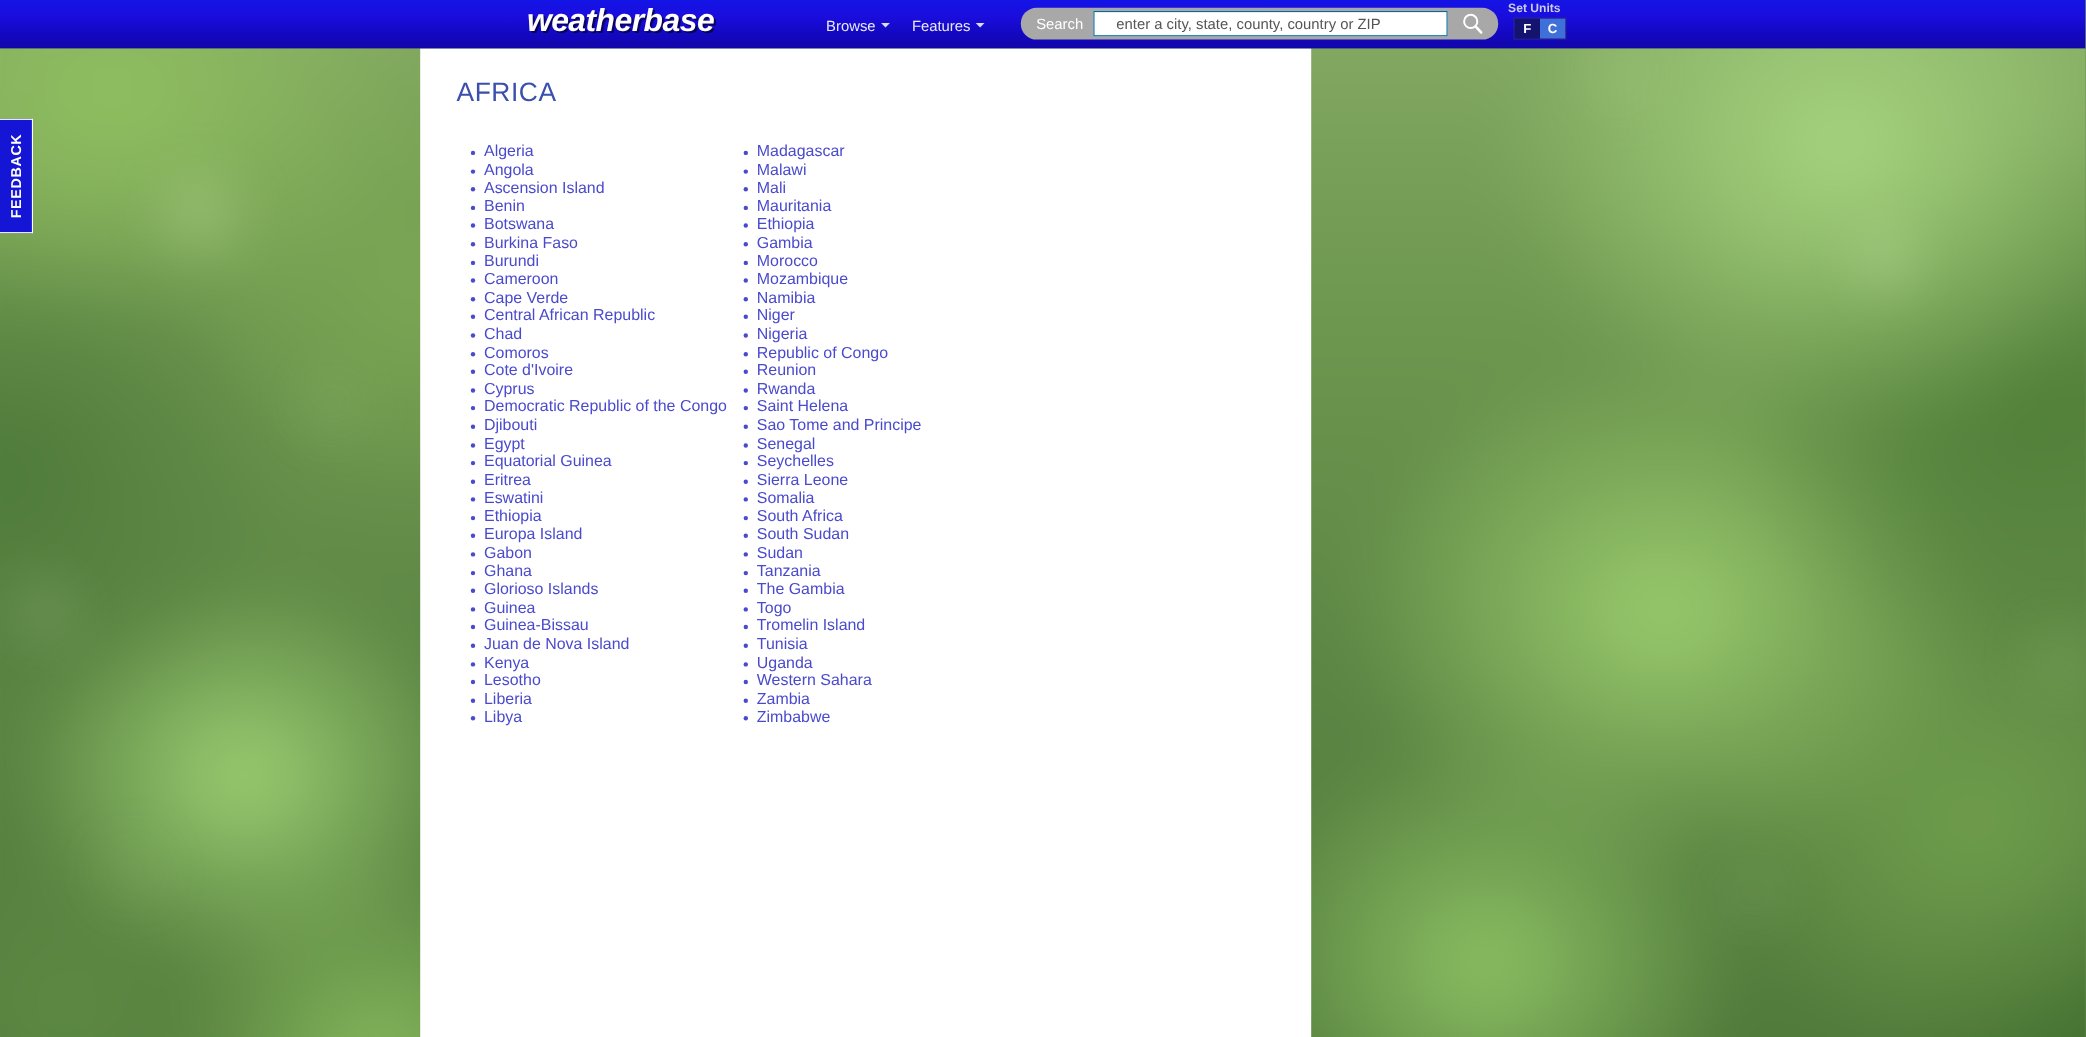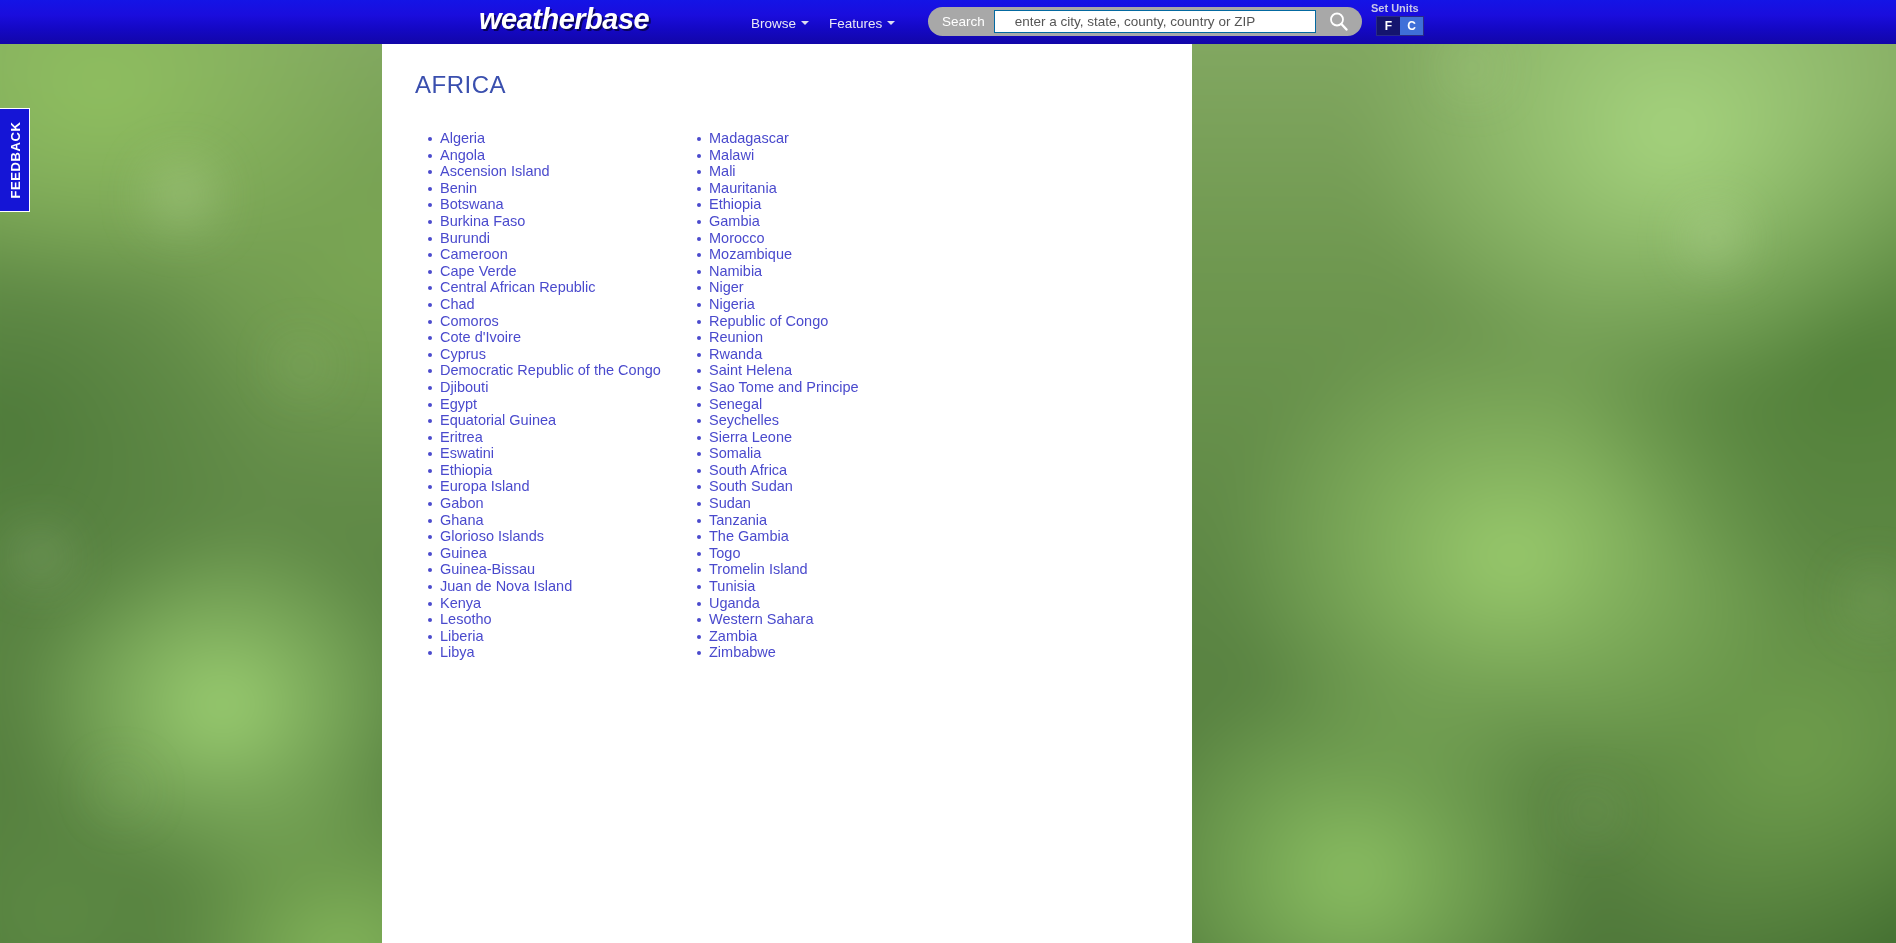--- a/index.html
+++ b/index.html
@@ -237,21 +237,20 @@
     color: #3a4fae;
     letter-spacing: 0.5px;
   }
 
   #country-columns {
     position: absolute;
     left: 0;
     top: 86px;
     width: 810px;
     display: flex;
-    gap: 21px;
   }
   .country-col {
     width: 248px;
     box-sizing: border-box;
   }
   #col-1 { margin-left: 36px; }
   #col-2 { margin-left: 0px; }
 
   .country-col ul {
     margin: 0;

